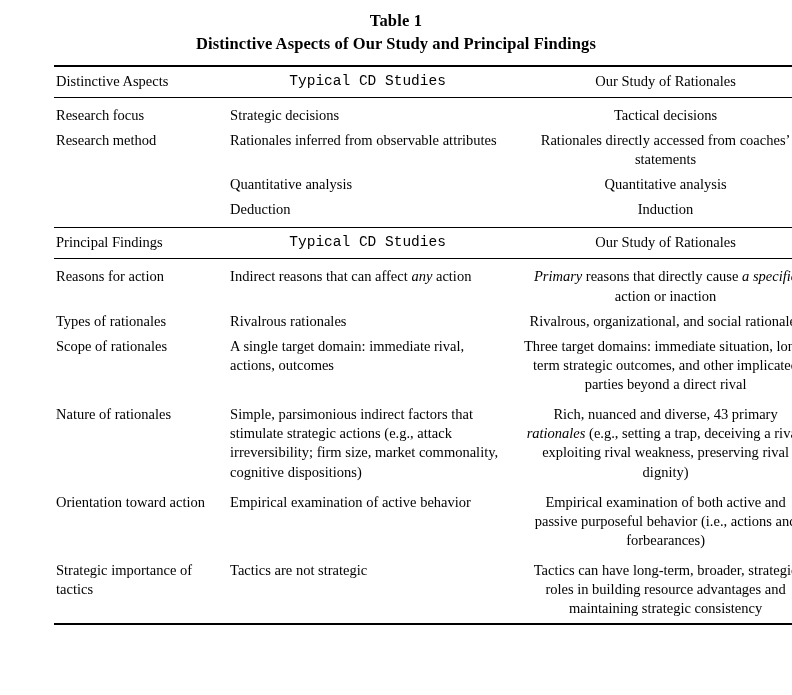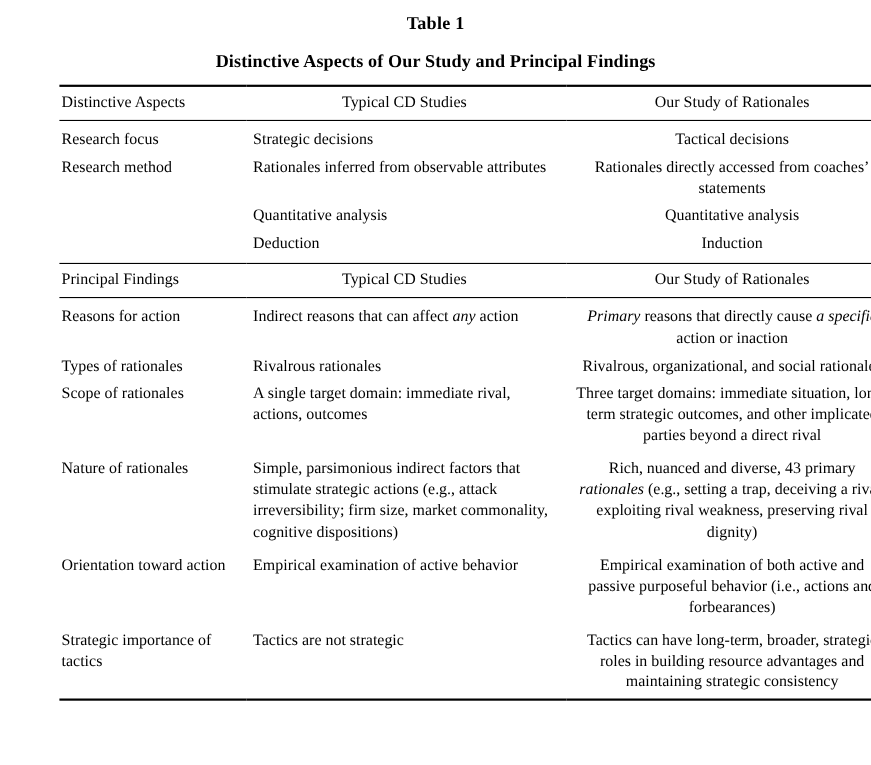--- a/index.html
+++ b/index.html
@@ -21,21 +21,21 @@
     padding: 10px 18px 0 18px;
     position: relative;
   }
   .title-block {
     text-align: center;
     font-weight: bold;
     font-size: 16.5px;
     line-height: 1.38;
   }
   .title-line1 { letter-spacing: 0.2px; }
-  .title-line2 { letter-spacing: 0.1px; margin-top: 12px; }
+  .title-line2 { letter-spacing: 0.1px; }
 
   table.tbl {
     width: 100%;
     border-collapse: collapse;
     margin-top: 9px;
     font-size: 14.5px;
     line-height: 1.32;
     margin-left: 36px;
   }
   table.tbl col.c1 { width: 22.5%; }
@@ -58,21 +58,21 @@
   }
   td.col1 { padding-left: 2px; padding-right: 8px; }
   td.col2 { padding-left: 6px; padding-right: 10px; }
   td.col3 { padding-left: 8px; padding-right: 2px; text-align: center; }
 
   .hdr td {
     padding-top: 5px;
     padding-bottom: 6px;
   }
   .hdr .h1 { text-align: left; }
-  .hdr .h2 { text-align: center; }
+  .hdr .h2 { text-align: center; font-family: Liberation Mono, monospace; }
   .hdr .h3 { text-align: center; }
 
   .spacer-sm td { height: 5px; padding: 0; }
   .spacer-xs td { height: 2px; padding: 0; }
 
   .cell-pad-top td { padding-top: 8px; }
 
   i { font-style: italic; }
 </style>
 </head>

